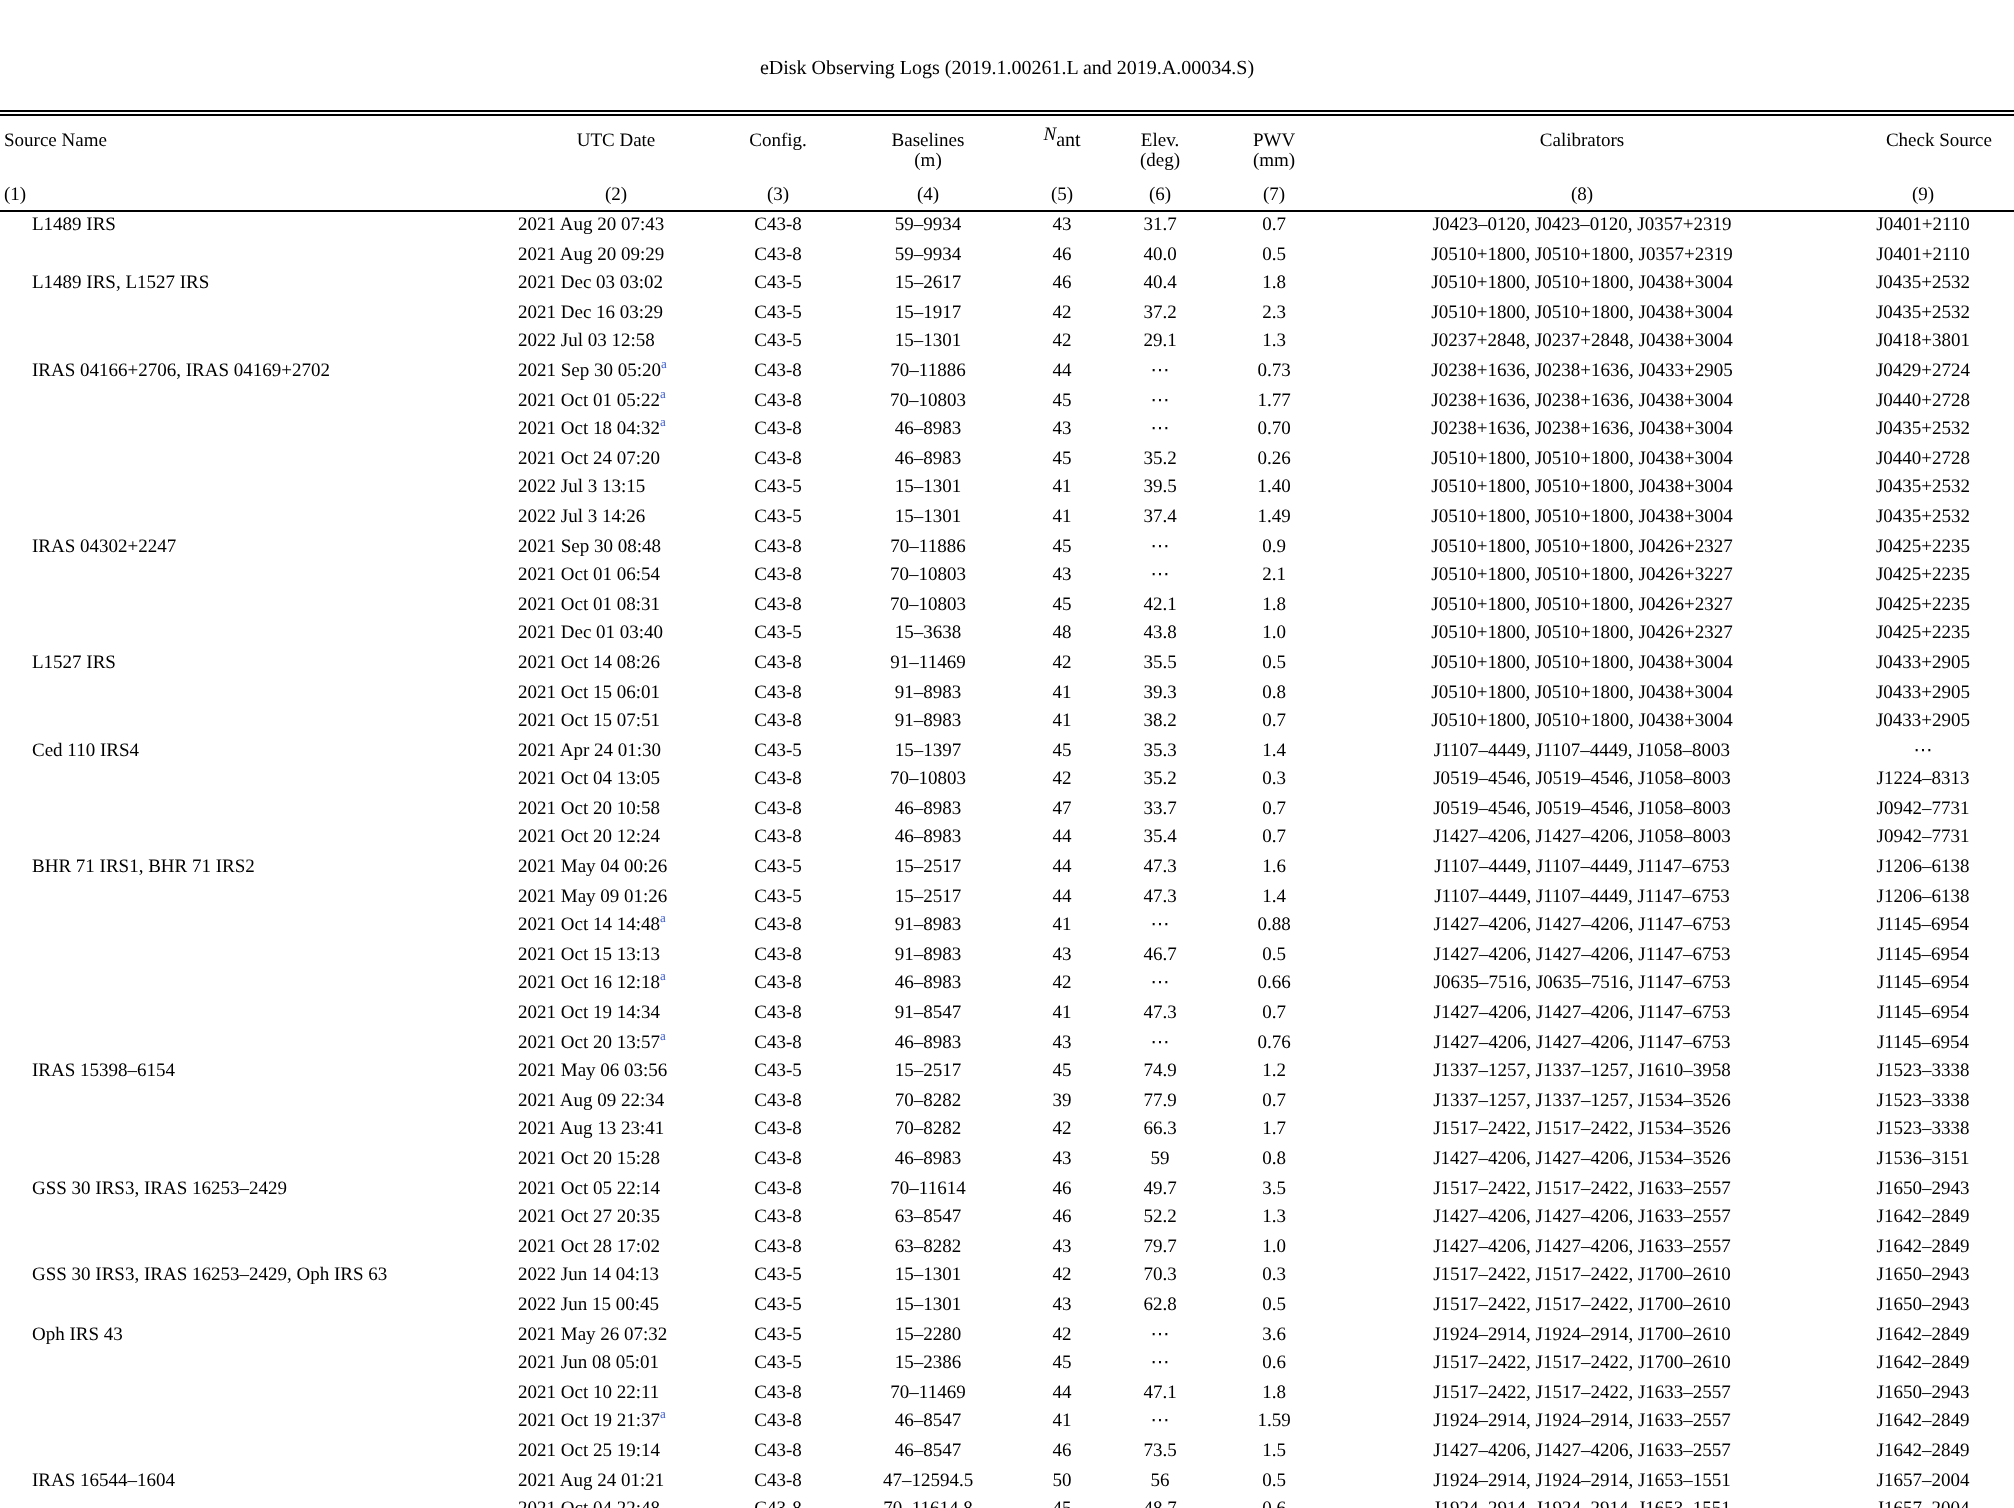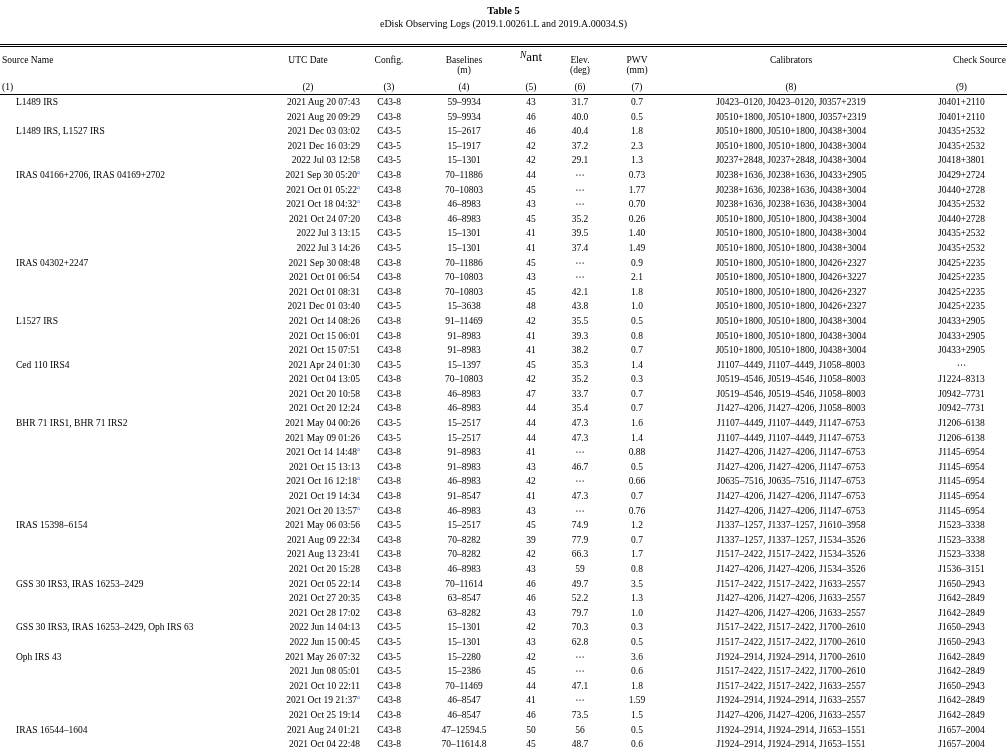--- a/index.html
+++ b/index.html
@@ -3,47 +3,46 @@
 <meta charset="utf-8">
 <style>
   html,body{margin:0;padding:0;background:#ffffff;}
   .page{
     width:1007px;height:754px;overflow:hidden;background:#ffffff;color:#000;
     font-family:"Liberation Serif","DejaVu Serif",serif;
     -webkit-font-smoothing:antialiased;
   }
   .caption{width:1007px;text-align:center;padding-top:4px;}
   .title{font-size:10.5px;font-weight:bold;line-height:13px;}
-  .subtitle{font-size:10px;line-height:13px;}
+  .subtitle{font-size:10px;line-height:13px;margin-top:24px;}
   table{
     border-collapse:collapse;table-layout:fixed;width:1007px;margin-top:14px;
     border-top:3px double #000;
   }
   th,td{
     font-size:9.5px;font-weight:normal;padding:0;margin:0;
     white-space:nowrap;overflow:hidden;text-align:center;vertical-align:bottom;
   }
   thead tr.labels th{height:18px;}
   thead tr.units th{height:11px;line-height:11px;}
   thead tr.nums th{height:16px;border-bottom:1px solid #000;padding-bottom:2px;}
   tbody td{height:14.6px;line-height:14.6px;vertical-align:middle;}
   .al{text-align:left;padding-left:2px;}
-  .ar{text-align:right;padding-right:1px;}
+  .ar{text-align:right;padding-right:11px;}
   td.c0{text-align:left;padding-left:16px;}
-  td.c1{text-align:right;padding-left:3px;}
-  sub{font-size:13px;}
+  td.c1{text-align:left;padding-left:3px;}
+  sub{font-size:10px;}
   .it{font-style:italic;}
   sup.fn{font-size:6.5px;line-height:0;vertical-align:super;}
 </style>
 </head>
 <body>
 
 <div class="page">
   <div class="caption">
-    <div class="title">Table 5</div>
     <div class="subtitle">eDisk Observing Logs (2019.1.00261.L and 2019.A.00034.S)</div>
   </div>
 
   <table>
     <colgroup>
       <col style="width:256px">
         <col style="width:104px">
         <col style="width:58px">
       <col style="width:92px">
         <col style="width:42px">

